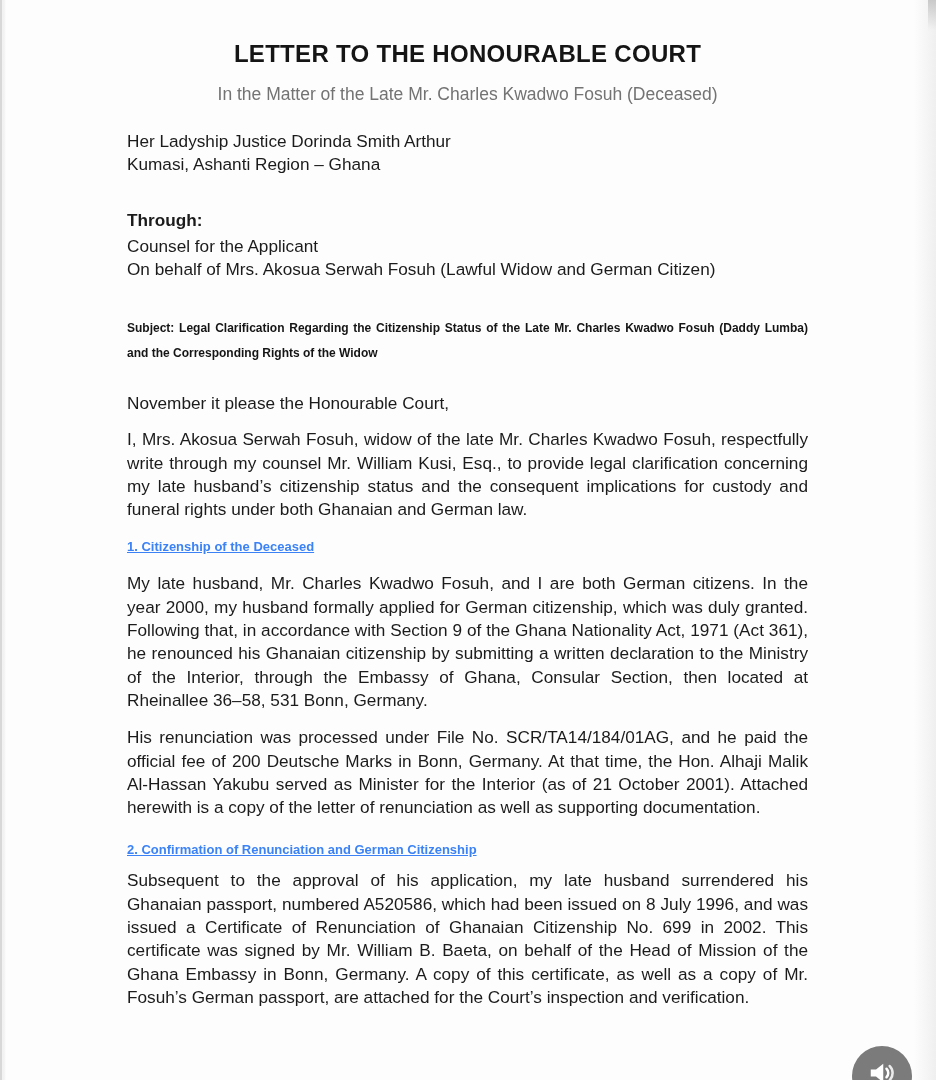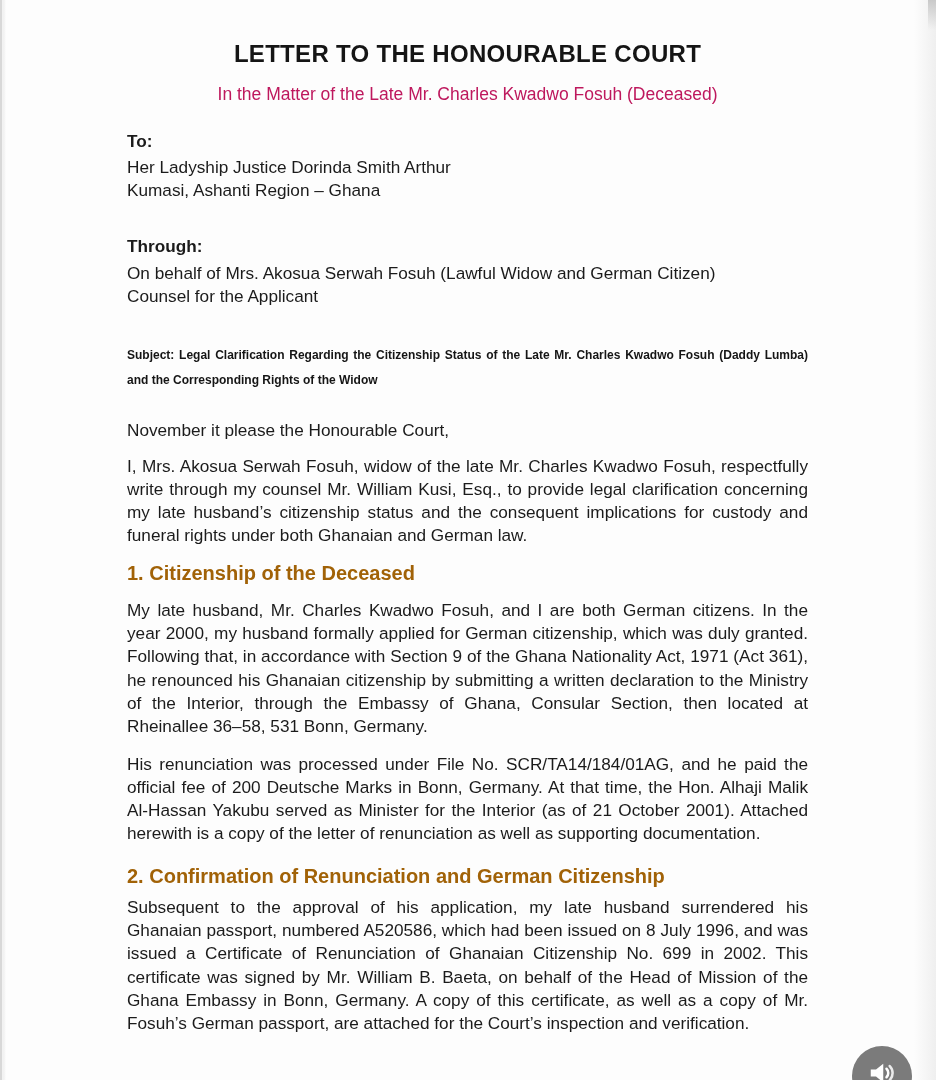--- a/index.html
+++ b/index.html
@@ -36,21 +36,21 @@
     margin: 40px 0 0 0;
     text-align: center;
     font-size: 24px; line-height: 28px;
     font-weight: 700; letter-spacing: 0.3px;
     color: #151515;
   }
   .doc-subtitle {
     margin-top: 14px;
     text-align: center;
     font-size: 17.5px; line-height: 24px;
-    color: #be185d;
+    color: #737373;
   }
   .addr-block { margin-top: 24px; }
   .addr-block.through { margin-top: 33px; }
   .addr-label { font-weight: 700; margin-bottom: 3px; }
   .addr-line { line-height: 23px; }
   .subject {
     margin-top: 35px;
     font-weight: 700;
     font-size: 12px; line-height: 25px;
     text-align: justify;
@@ -58,22 +58,23 @@
   }
   .salutation { margin-top: 25px; line-height: 24px; }
   .para {
     margin-top: 13px;
     text-align: justify;
   }
   .para.p-mid { margin-top: 14px; }
   .para.p-last { margin-top: 8px; }
   .sec-heading {
     margin-top: 14px;
-    font-weight: 700; font-size: 20px; line-height: 23px;
-    color: #a16207;
+    font-weight: 700; font-size: 13px; line-height: 23px;
+    color: #3b82f6;
+    text-decoration: underline;
   }
   .sec-heading.second { margin-top: 19px; }
   .mute-btn {
     position: absolute;
     left: 852px; top: 1046px;
     width: 60px; height: 60px;
     border-radius: 50%;
     background: #7b7b7b;
     border: none;
     display: flex; align-items: center; justify-content: center;
@@ -89,29 +90,28 @@
   <div class="edge-left"></div>
   <div class="edge-right"></div>
   <div class="edge-top-right"></div>
 
   <div class="content">
 
     <div class="doc-title">LETTER TO THE HONOURABLE COURT</div>
     <div class="doc-subtitle">In the Matter of the Late Mr. Charles Kwadwo Fosuh (Deceased)</div>
 
     <div class="addr-block">
-      <div class="addr-label">To:</div>
       <div class="addr-line">Her Ladyship Justice Dorinda Smith Arthur</div>
       <div class="addr-line">Kumasi, Ashanti Region – Ghana</div>
     </div>
 
     <div class="addr-block through">
       <div class="addr-label">Through:</div>
+      <div class="addr-line">Counsel for the Applicant</div>
       <div class="addr-line">On behalf of Mrs. Akosua Serwah Fosuh (Lawful Widow and German Citizen)</div>
-      <div class="addr-line">Counsel for the Applicant</div>
     </div>
 
     <div class="subject">Subject: Legal Clarification Regarding the Citizenship Status of the Late Mr. Charles Kwadwo Fosuh (Daddy Lumba) and the Corresponding Rights of the Widow</div>
 
     <div class="salutation">November it please the Honourable Court,</div>
 
     <div class="para">I, Mrs. Akosua Serwah Fosuh, widow of the late Mr. Charles Kwadwo Fosuh, respectfully write through my counsel Mr. William Kusi, Esq., to provide legal clarification concerning my late husband’s citizenship status and the consequent implications for custody and funeral rights under both Ghanaian and German law.</div>
 
     <div class="sec-heading">1. Citizenship of the Deceased</div>
     <div class="para p-mid">My late husband, Mr. Charles Kwadwo Fosuh, and I are both German citizens. In the year 2000, my husband formally applied for German citizenship, which was duly granted. Following that, in accordance with Section 9 of the Ghana Nationality Act, 1971 (Act 361), he renounced his Ghanaian citizenship by submitting a written declaration to the Ministry of the Interior, through the Embassy of Ghana, Consular Section, then located at Rheinallee 36–58, 531 Bonn, Germany.</div>

